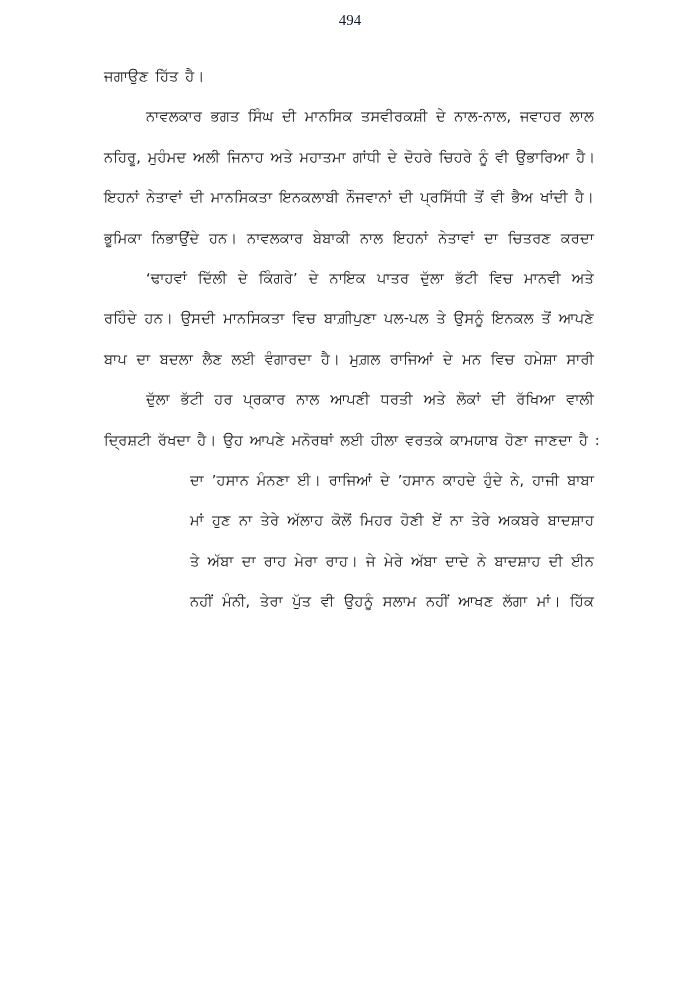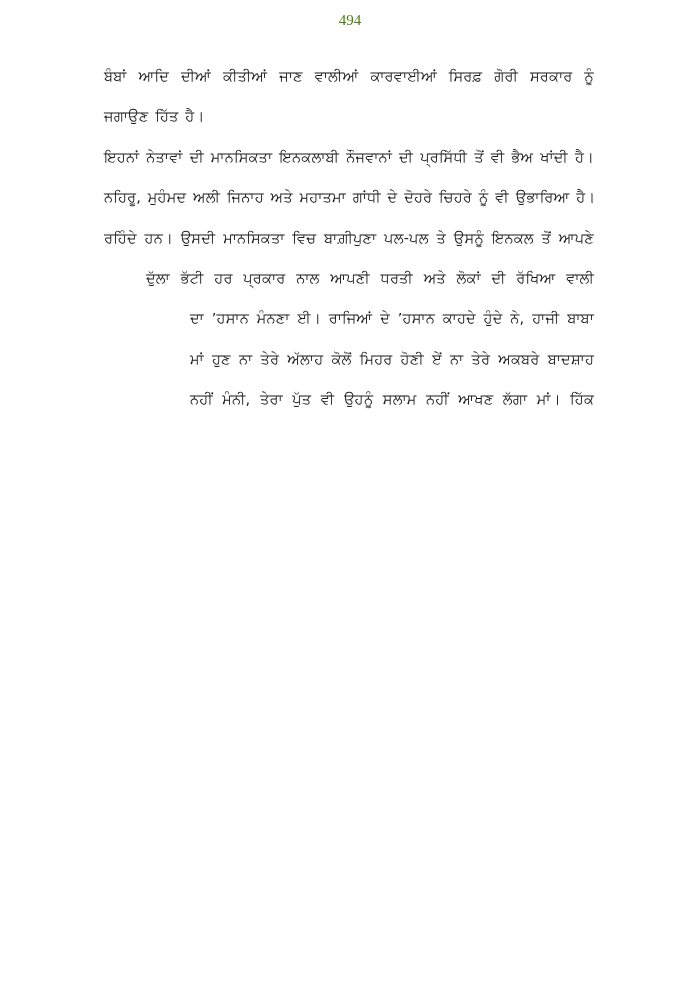--- a/index.html
+++ b/index.html
@@ -16,21 +16,21 @@
     color: #1a1a1a;
   }
   .page-number {
     position: absolute;
     top: 12px;
     left: 0;
     width: 700px;
     text-align: center;
     font-family: "Liberation Serif", serif;
     font-size: 15px;
-    color: #4d7c0f;
+    color: #0f172a;
   }
   .body-text {
     position: absolute;
     top: 62px;
     left: 104px;
     width: 490px;
   }
   .line {
     height: 40.4px;
     line-height: 28px;
@@ -52,36 +52,41 @@
   }
 </style>
 </head>
 <body>
 
 <div class="page-number">494</div>
 
 <div class="body-text">
 
   <div class="paragraph">
-    <div class="line">ਬੰਬਾਂ ਆਦਿ ਦੀਆਂ ਕੀਤੀਆਂ ਜਾਣ ਵਾਲੀਆਂ ਕਾਰਵਾਈਆਂ ਸਿਰਫ਼ ਗੋਰੀ ਸਰਕਾਰ ਨੂੰ</div>
     <div class="line last">ਜਗਾਉਣ ਹਿੱਤ ਹੈ।</div>
   </div>
 
   <div class="paragraph">
+    <div class="line indent">ਨਾਵਲਕਾਰ ਭਗਤ ਸਿੰਘ ਦੀ ਮਾਨਸਿਕ ਤਸਵੀਰਕਸ਼ੀ ਦੇ ਨਾਲ-ਨਾਲ, ਜਵਾਹਰ ਲਾਲ</div>
+    <div class="line">ਨਹਿਰੂ, ਮੁਹੰਮਦ ਅਲੀ ਜਿਨਾਹ ਅਤੇ ਮਹਾਤਮਾ ਗਾਂਧੀ ਦੇ ਦੋਹਰੇ ਚਿਹਰੇ ਨੂੰ ਵੀ ਉਭਾਰਿਆ ਹੈ।</div>
     <div class="line">ਇਹਨਾਂ ਨੇਤਾਵਾਂ ਦੀ ਮਾਨਸਿਕਤਾ ਇਨਕਲਾਬੀ ਨੌਜਵਾਨਾਂ ਦੀ ਪ੍ਰਸਿੱਧੀ ਤੋਂ ਵੀ ਭੈਅ ਖਾਂਦੀ ਹੈ।</div>
-    <div class="line">ਨਹਿਰੂ, ਮੁਹੰਮਦ ਅਲੀ ਜਿਨਾਹ ਅਤੇ ਮਹਾਤਮਾ ਗਾਂਧੀ ਦੇ ਦੋਹਰੇ ਚਿਹਰੇ ਨੂੰ ਵੀ ਉਭਾਰਿਆ ਹੈ।</div>
+    <div class="line">ਭੂਮਿਕਾ ਨਿਭਾਉਂਦੇ ਹਨ। ਨਾਵਲਕਾਰ ਬੇਬਾਕੀ ਨਾਲ ਇਹਨਾਂ ਨੇਤਾਵਾਂ ਦਾ ਚਿਤਰਣ ਕਰਦਾ</div>
   </div>
 
   <div class="paragraph">
+    <div class="line indent">‘ਢਾਹਵਾਂ ਦਿੱਲੀ ਦੇ ਕਿੰਗਰੇ’ ਦੇ ਨਾਇਕ ਪਾਤਰ ਦੁੱਲਾ ਭੱਟੀ ਵਿਚ ਮਾਨਵੀ ਅਤੇ</div>
     <div class="line">ਰਹਿੰਦੇ ਹਨ। ਉਸਦੀ ਮਾਨਸਿਕਤਾ ਵਿਚ ਬਾਗ਼ੀਪੁਣਾ ਪਲ-ਪਲ ਤੇ ਉਸਨੂੰ ਇਨਕਲ ਤੋਂ ਆਪਣੇ</div>
+    <div class="line">ਬਾਪ ਦਾ ਬਦਲਾ ਲੈਣ ਲਈ ਵੰਗਾਰਦਾ ਹੈ। ਮੁਗ਼ਲ ਰਾਜਿਆਂ ਦੇ ਮਨ ਵਿਚ ਹਮੇਸ਼ਾ ਸਾਰੀ</div>
   </div>
 
   <div class="paragraph">
     <div class="line indent">ਦੁੱਲਾ ਭੱਟੀ ਹਰ ਪ੍ਰਕਾਰ ਨਾਲ ਆਪਣੀ ਧਰਤੀ ਅਤੇ ਲੋਕਾਂ ਦੀ ਰੱਖਿਆ ਵਾਲੀ</div>
+    <div class="line">ਦ੍ਰਿਸ਼ਟੀ ਰੱਖਦਾ ਹੈ। ਉਹ ਆਪਣੇ ਮਨੋਰਥਾਂ ਲਈ ਹੀਲਾ ਵਰਤਕੇ ਕਾਮਯਾਬ ਹੋਣਾ ਜਾਣਦਾ ਹੈ :</div>
   </div>
 
   <div class="paragraph quote">
     <div class="line">ਦਾ ’ਹਸਾਨ ਮੰਨਣਾ ਈ। ਰਾਜਿਆਂ ਦੇ ’ਹਸਾਨ ਕਾਹਦੇ ਹੁੰਦੇ ਨੇ, ਹਾਜੀ ਬਾਬਾ</div>
     <div class="line">ਮਾਂ ਹੁਣ ਨਾ ਤੇਰੇ ਅੱਲਾਹ ਕੋਲੋਂ ਮਿਹਰ ਹੋਣੀ ਏਂ ਨਾ ਤੇਰੇ ਅਕਬਰੇ ਬਾਦਸ਼ਾਹ</div>
+    <div class="line">ਤੇ ਅੱਬਾ ਦਾ ਰਾਹ ਮੇਰਾ ਰਾਹ। ਜੇ ਮੇਰੇ ਅੱਬਾ ਦਾਦੇ ਨੇ ਬਾਦਸ਼ਾਹ ਦੀ ਈਨ</div>
     <div class="line">ਨਹੀਂ ਮੰਨੀ, ਤੇਰਾ ਪੁੱਤ ਵੀ ਉਹਨੂੰ ਸਲਾਮ ਨਹੀਂ ਆਖਣ ਲੱਗਾ ਮਾਂ। ਹਿੱਕ</div>
   </div>
 
 </div>
 
 </body></html>

